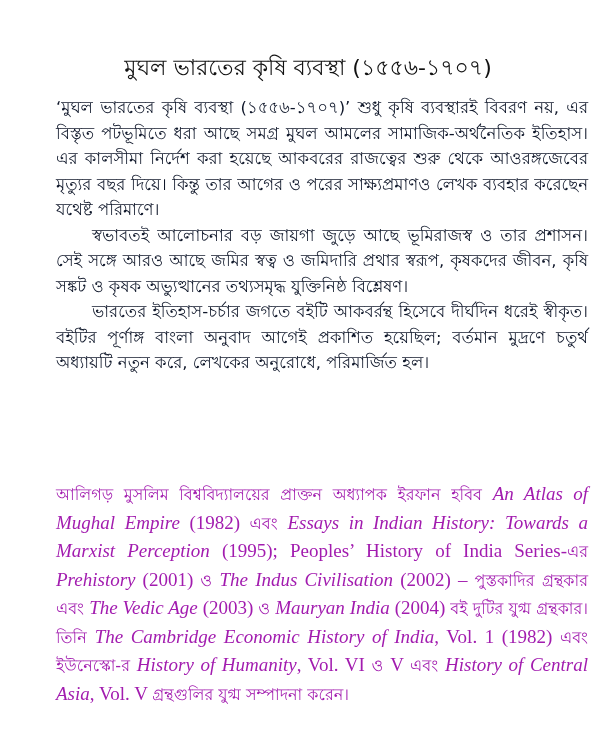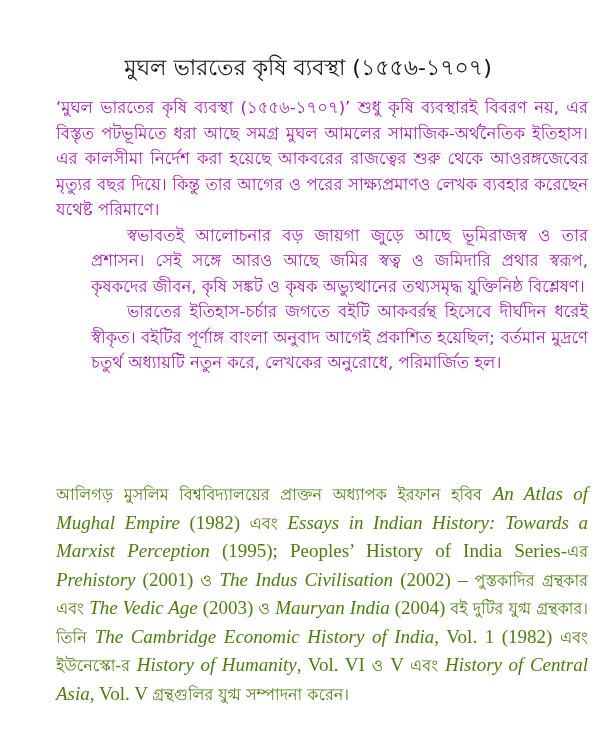--- a/index.html
+++ b/index.html
@@ -5,28 +5,28 @@
   html, body { margin: 0; padding: 0; background: #ffffff; }
   body { width: 600px; height: 752px; position: relative; overflow: hidden; color: #111; }
   .page { position: absolute; left: 8px; top: 0; width: 600px; height: 752px; background: #fff; }
   .title {
     position: absolute; left: 0; width: 600px; top: 54px; text-align: center;
     font-family: "DejaVu Sans", sans-serif; font-size: 22px; line-height: 28px; color: #111;
   }
   .blurb {
     position: absolute; left: 48px; width: 532px; top: 95px;
     font-family: "DejaVu Sans", sans-serif; font-size: 16.5px; line-height: 25.5px;
-    text-align: justify; color: #a21caf;
+    text-align: justify; color: #0f172a;
   }
   .blurb p { margin: 0; }
-  .blurb p.indent { text-indent: 36px; margin-left: 35px; }
+  .blurb p.indent { text-indent: 36px; }
   .author {
     position: absolute; left: 48px; width: 532px; top: 480px;
     font-family: "Liberation Serif", serif; font-size: 19px; line-height: 27.5px;
-    text-align: justify; color: #4d7c0f;
+    text-align: justify; color: #a21caf;
   }
   .author .bn { font-family: "DejaVu Sans", sans-serif; font-size: 16px; }
   .author i { font-style: italic; }
 </style>
 </head>
 <body>
 
 <div class="page">
   <div class="title">মুঘল ভারতের কৃষি ব্যবস্থা (১৫৫৬-১৭০৭)</div>
 

